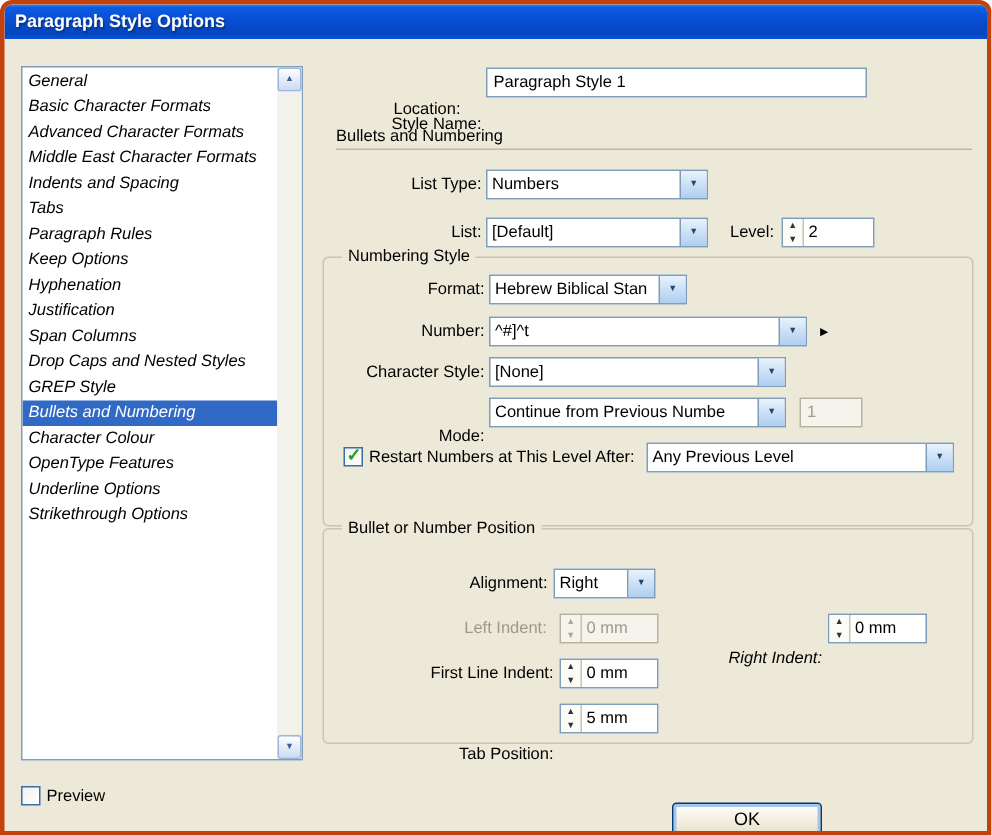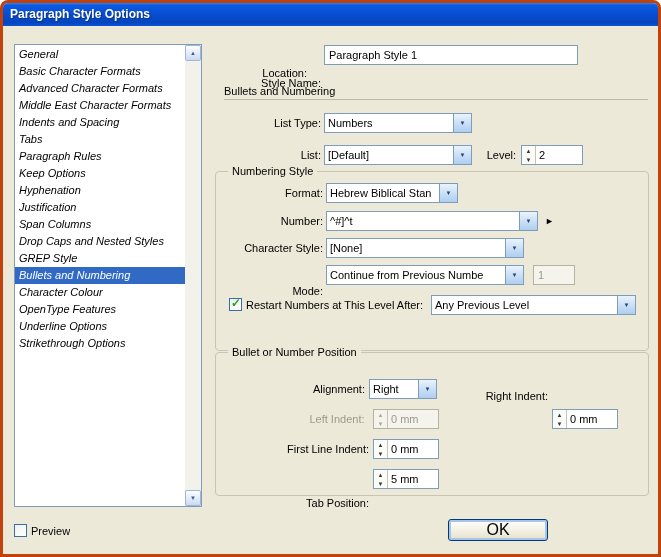--- a/index.html
+++ b/index.html
@@ -28,21 +28,21 @@
   .spin.disabled .sa{color:#ABA89B;}
   .spin.disabled .sval{color:#9c9a8c;}
   .spin.disabled .sarrows{background:#F5F4EC;}
   .group{position:absolute;box-sizing:border-box;border:1px solid #C8C5B2;border-radius:4px;padding-left:38px;}
   .gtitle{position:absolute;top:-8px;left:12px;background:#ECE9D8;padding:0 4px;font-size:11px;line-height:15px;color:#000;}
   .checkbox{position:absolute;width:13px;height:13px;box-sizing:border-box;border:1px solid #3C6EA5;
     background:linear-gradient(135deg,#F0F2EE,#FFFFFF);}
   .check{position:absolute;left:1px;top:-3px;font-size:12px;font-weight:bold;color:#21A121;line-height:14px;}
   .btn{position:absolute;box-sizing:border-box;height:22px;border:1px solid #003C74;border-radius:3px;
     background:linear-gradient(180deg,#FFFFFF 0%,#F5F3E6 45%,#E8E4D0 90%,#D8D2BC 100%);
-    font-size:16px;text-align:center;line-height:20px;cursor:default;color:#000;}
+    font-size:12px;text-align:center;line-height:20px;cursor:default;color:#000;margin-top:16px;}
   .btn.default{box-shadow:inset 0 0 0 2px #A7C4EA;}
   .listbox{position:absolute;left:11px;top:41px;width:188px;height:463px;box-sizing:border-box;
     border:1px solid #7F9DB9;background:#fff;display:flex;}
   .litems{flex:1;overflow:hidden;padding-top:1px;font-style:italic;}
   .li{height:17px;line-height:17px;font-size:11px;padding-left:4px;white-space:nowrap;overflow:hidden;color:#000;}
   .li.selected{background:#316AC5;color:#fff;}
   .scroll{width:16px;background:#EFEEE5;display:flex;flex-direction:column;}
   .sbtn{height:16px;background:linear-gradient(180deg,#FEFEFE,#CCDAF2);border:1px solid #9EB6DC;
     border-radius:2px;box-sizing:border-box;display:flex;align-items:center;justify-content:center;
     font-size:6px;color:#3B5E98;}
@@ -163,21 +163,21 @@
   </div>
 
   <div class="lbl r dis" style="left:284px;top:406px;width:100px;text-align:center;">Left Indent:</div>
   <div class="spin disabled" style="left:370px;top:406px;width:66px;">
     <span class="sarrows">
       <span class="sa">▲</span>
       <span class="sa">▼</span>
     </span>
     <span class="sval">0 mm</span>
   </div>
-  <div class="lbl r" style="left:443px;top:383px;width:102px;">Right Indent:</div>
+  <div class="lbl r" style="left:443px;top:426px;width:102px;font-style:italic;">Right Indent:</div>
   <div class="spin" style="left:549px;top:406px;width:66px;">
     <span class="sarrows">
       <span class="sa">▲</span>
       <span class="sa">▼</span>
     </span>
     <span class="sval">0 mm</span>
   </div>
 
   <div class="lbl r" style="left:246px;top:436px;width:120px;">First Line Indent:</div>
   <div class="spin" style="left:370px;top:436px;width:66px;">

